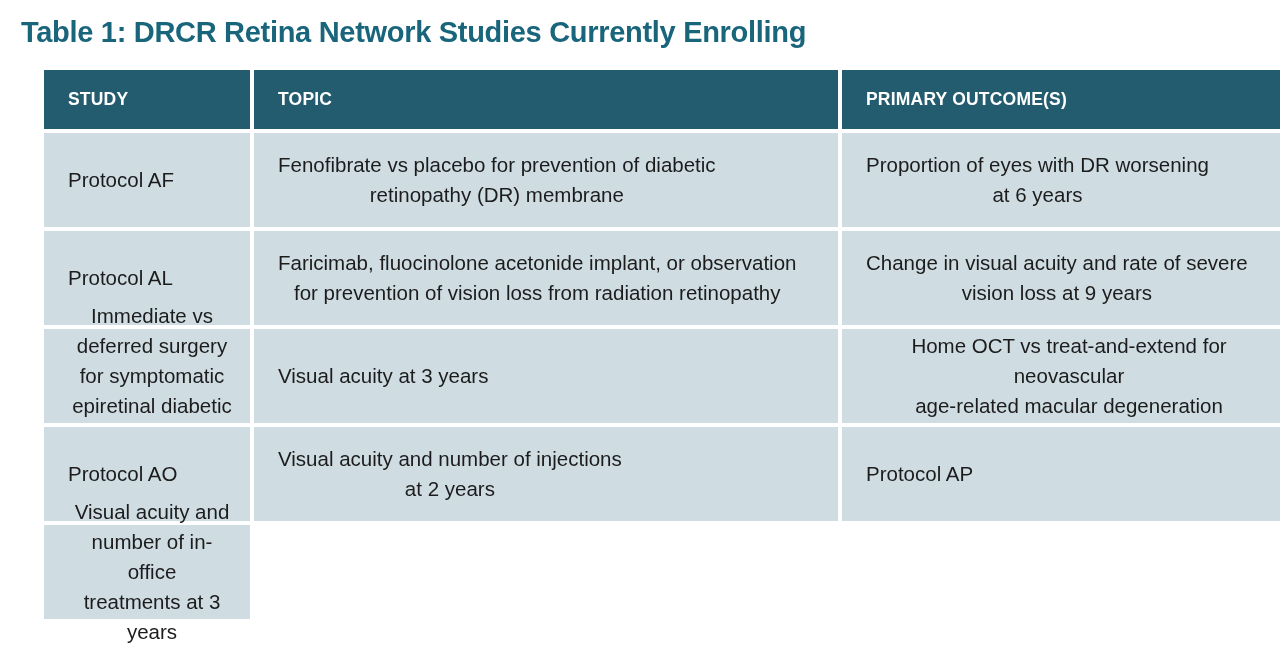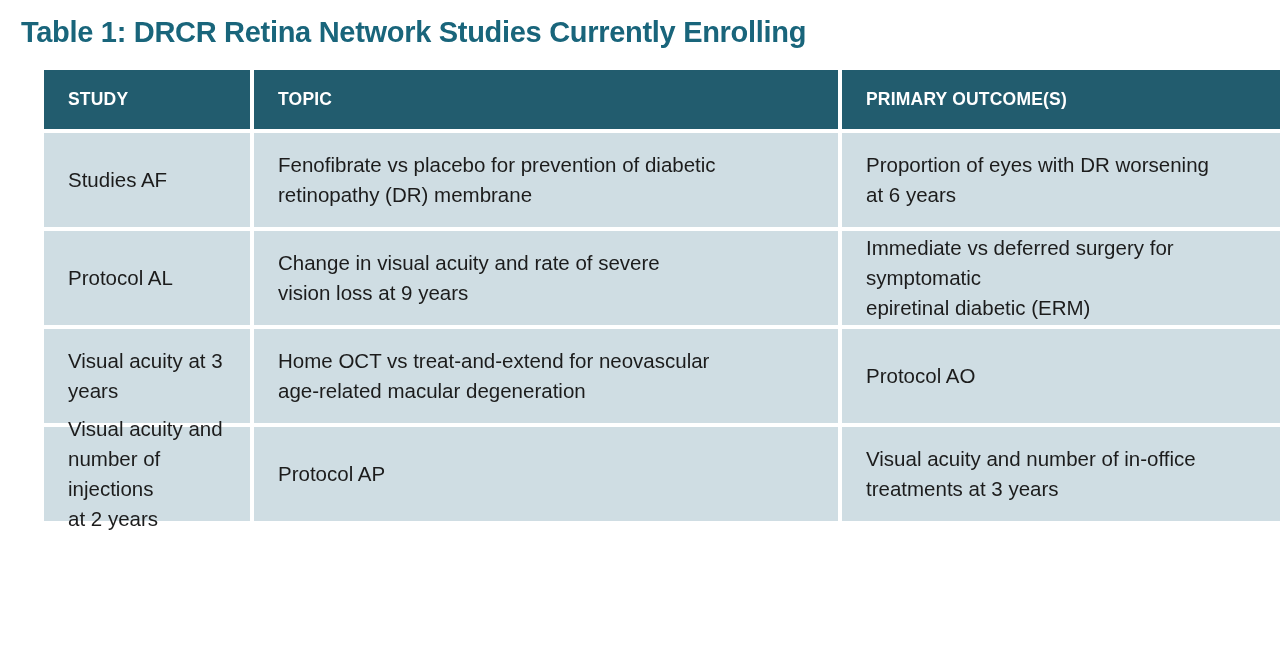--- a/index.html
+++ b/index.html
@@ -4,20 +4,21 @@
 <style>
   * { margin: 0; padding: 0; box-sizing: border-box; }
   html, body { background: #ffffff; }
   .page {
     position: relative;
     width: 1280px;
     height: 646px;
     background: #ffffff;
     font-family: "Liberation Sans", sans-serif;
     overflow: hidden;
+    text-align: center;
   }
   .title {
     position: absolute;
     left: 21px;
     top: 16px;
     font-size: 29px;
     font-weight: bold;
     letter-spacing: -0.3px;
     color: #19657b;
   }
@@ -62,27 +63,29 @@
 
 <div class="page">
   <h1 class="title">Table 1: DRCR Retina Network Studies Currently Enrolling</h1>
 
   <div class="table">
 
     <div class="th">STUDY</div>
     <div class="th">TOPIC</div>
     <div class="th">PRIMARY OUTCOME(S)</div>
 
-    <div class="td">Studies AF</div>
+    <div class="td">Protocol AF</div>
     <div class="td">Fenofibrate vs placebo for prevention of diabetic
 retinopathy (DR) membrane</div>
     <div class="td">Proportion of eyes with DR worsening
 at 6 years</div>
 
     <div class="td">Protocol AL</div>
+    <div class="td">Faricimab, fluocinolone acetonide implant, or observation
+for prevention of vision loss from radiation retinopathy</div>
     <div class="td">Change in visual acuity and rate of severe
 vision loss at 9 years</div>
 
     <div class="td">Immediate vs deferred surgery for symptomatic
 epiretinal diabetic (ERM)</div>
     <div class="td">Visual acuity at 3 years</div>
 
     <div class="td">Home OCT vs treat-and-extend for neovascular
 age-related macular degeneration</div>
     <div class="td">Protocol AO</div>

